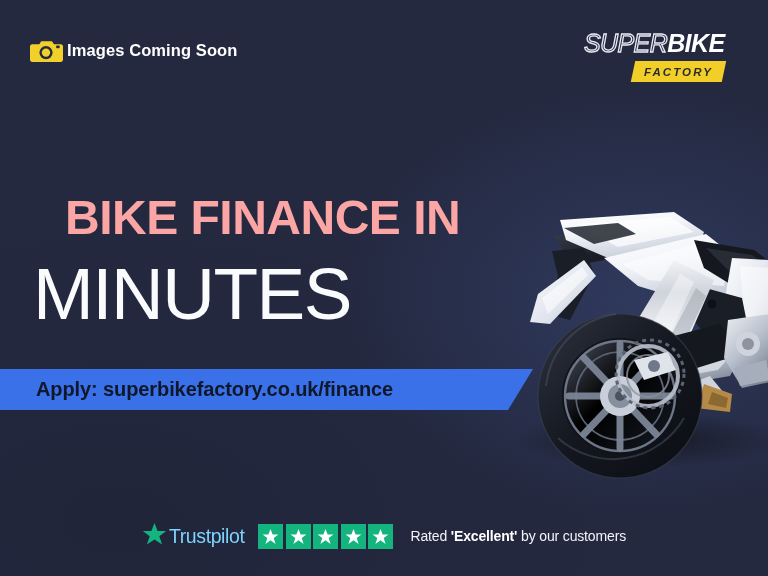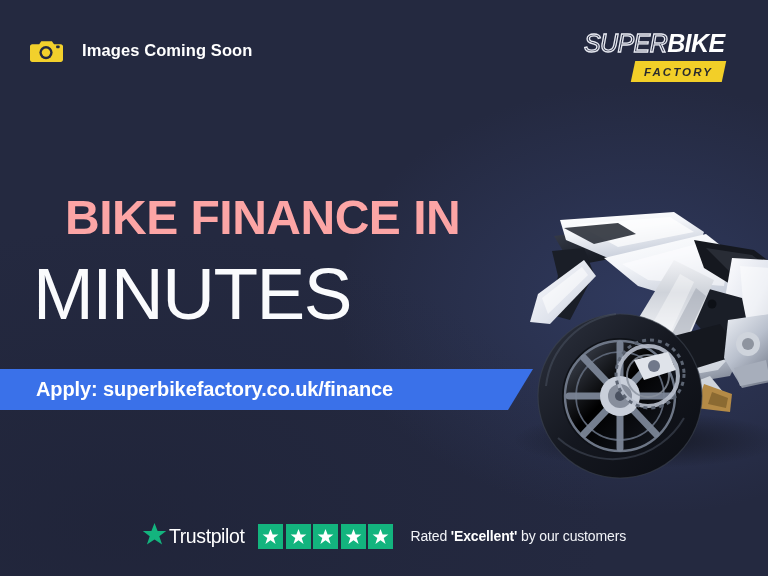--- a/index.html
+++ b/index.html
@@ -21,21 +21,21 @@
     position:absolute; inset:0;
     background:
       radial-gradient(ellipse 420px 300px at 640px 300px, rgba(62,78,130,0.45) 0%, rgba(36,41,64,0) 72%),
       radial-gradient(ellipse 700px 420px at 120px 520px, rgba(30,34,54,0.6) 0%, rgba(36,41,64,0) 70%);
     pointer-events:none;
   }
 
   
   #coming-soon {
     position:absolute; left:30px; top:38px;
-    display:flex; align-items:center; gap:19px;
+    display:flex; align-items:center; gap:4px;
   }
   .cam {
     width:33px; height:25px; position:relative; display:block;
   }
   #coming-soon .label {
     color:#ffffff;
     font-size:16.5px;
     font-weight:bold;
     letter-spacing:0.1px;
     white-space:nowrap;
@@ -102,21 +102,21 @@
 
   
   #apply-banner {
     position:absolute; left:0; top:369px;
     width:533px; height:41px;
     background:#3a71e9;
     clip-path:polygon(0 0, 533px 0, 508px 41px, 0 41px);
     display:flex; align-items:center;
   }
   #apply-banner .text {
-    color:#ffffff;
+    color:#0f172a;
     font-size:20px;
     font-weight:bold;
     letter-spacing:-0.1px;
     padding-left:36px;
     white-space:nowrap;
   }
 
   
   #bike {
     position:absolute;
@@ -125,21 +125,21 @@
     pointer-events:none;
   }
 
   
   #trustpilot {
     position:absolute; left:0; right:0; top:522px;
     display:flex; align-items:center; justify-content:center; gap:0;
   }
   #tp-logo { display:flex; align-items:center; gap:2px; margin-right:14px; }
   #tp-logo .tp-name {
-    color:#ffffff; font-size:19.5px; font-weight:500; letter-spacing:-0.4px;
+    color:#7dd3fc; font-size:19.5px; font-weight:500; letter-spacing:-0.4px;
   }
   #stars { display:flex; gap:2.5px; margin-right:17px; }
   .star-box {
     width:25px; height:25px; background:#13b47e;
     display:flex; align-items:center; justify-content:center;
   }
   #rated {
     color:#f2f4f8; font-size:14px; letter-spacing:-0.15px; white-space:nowrap;
   }
   #rated b { font-weight:bold; color:#ffffff; }

